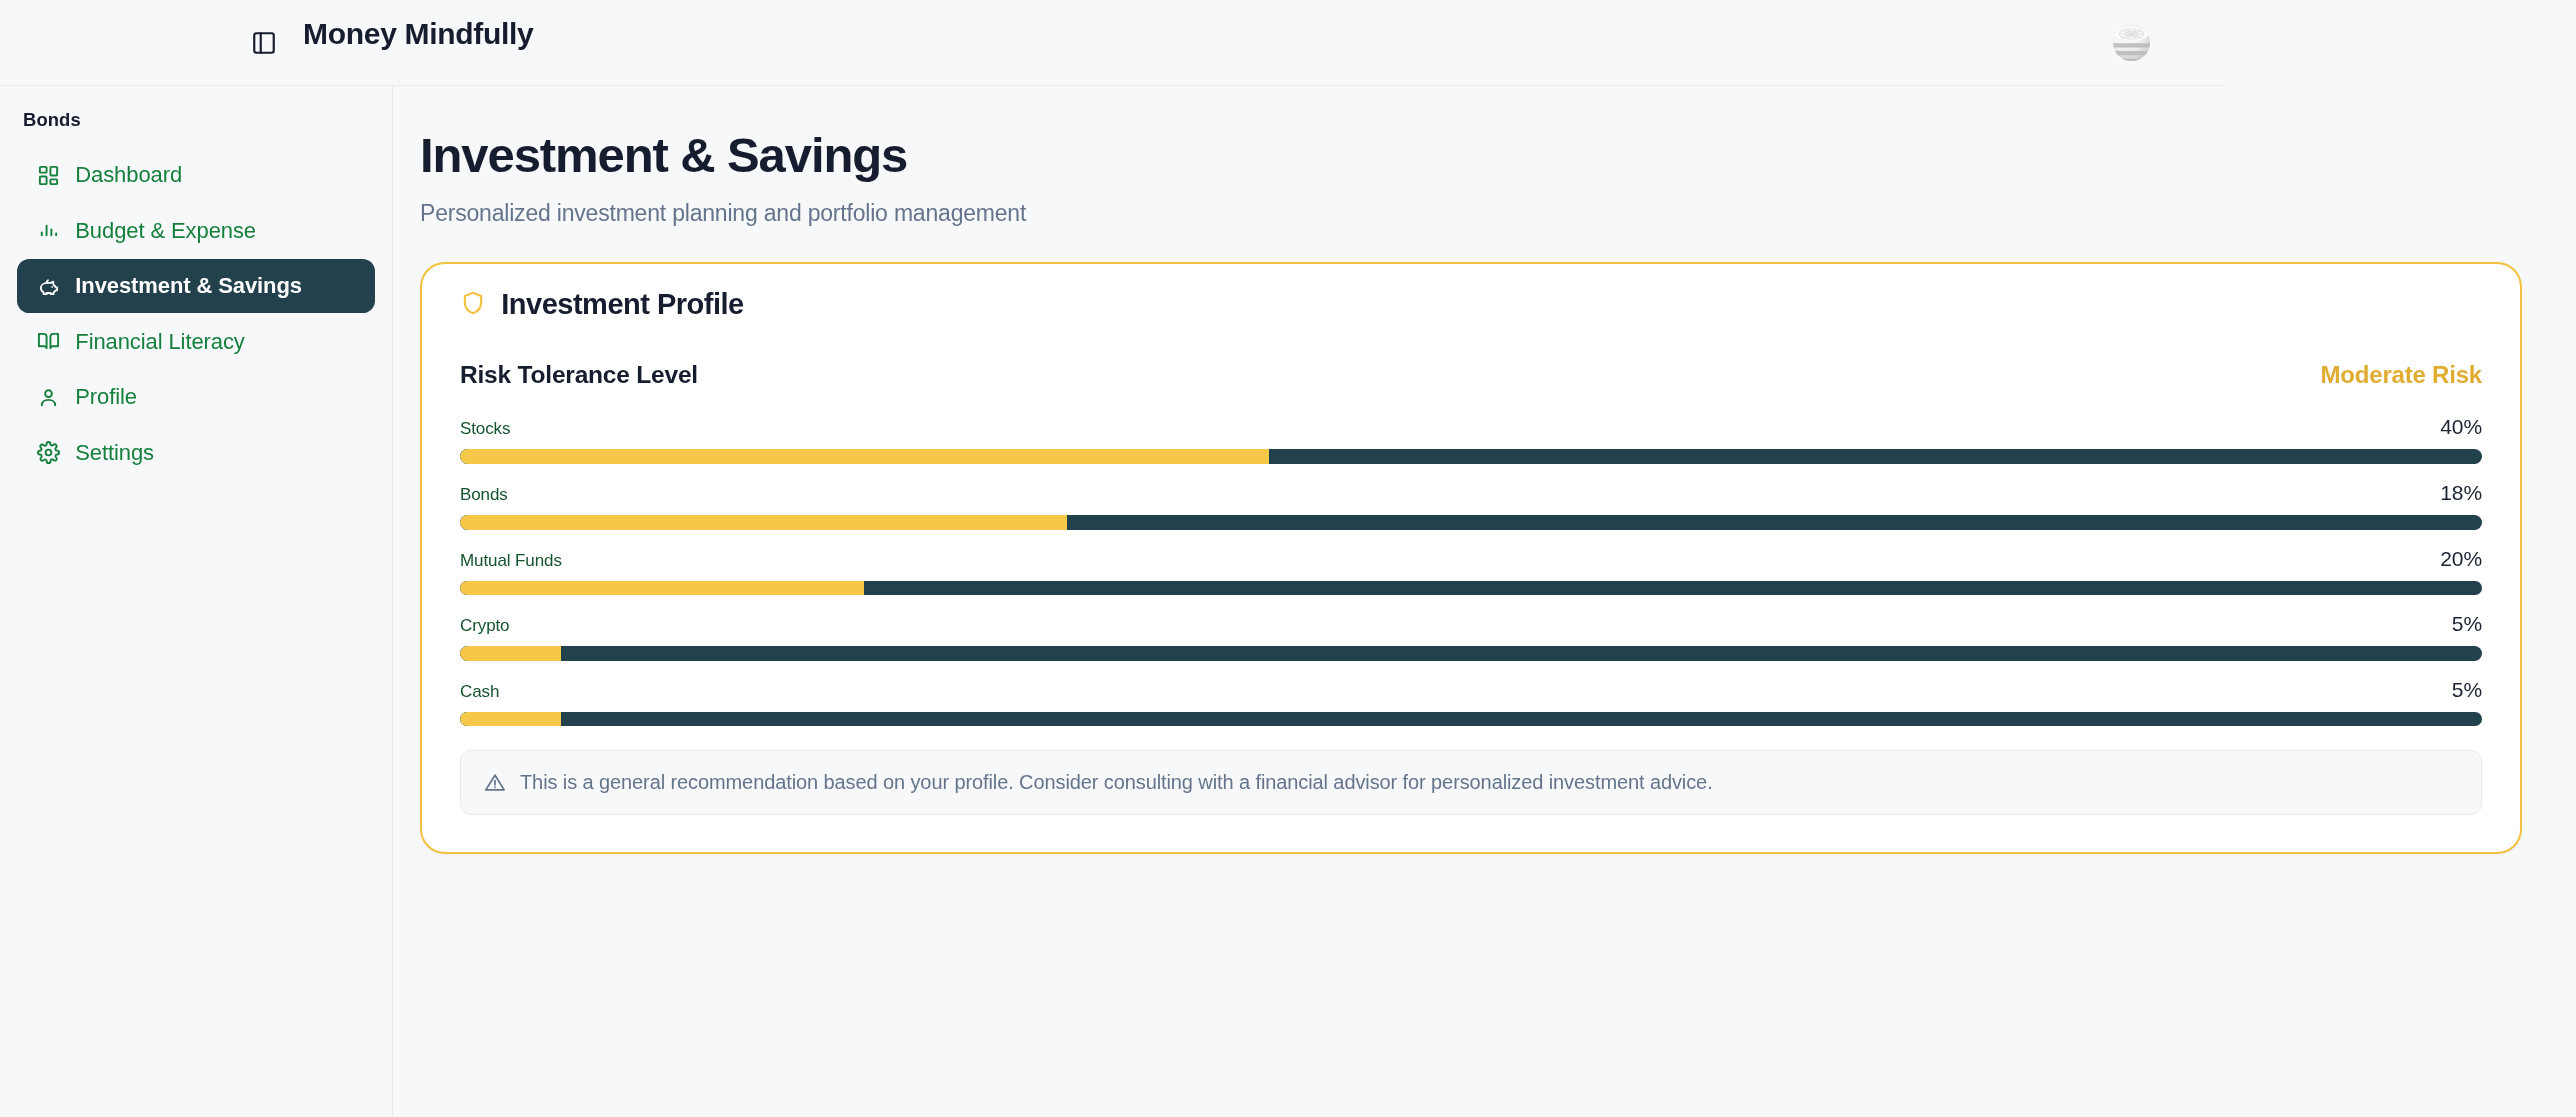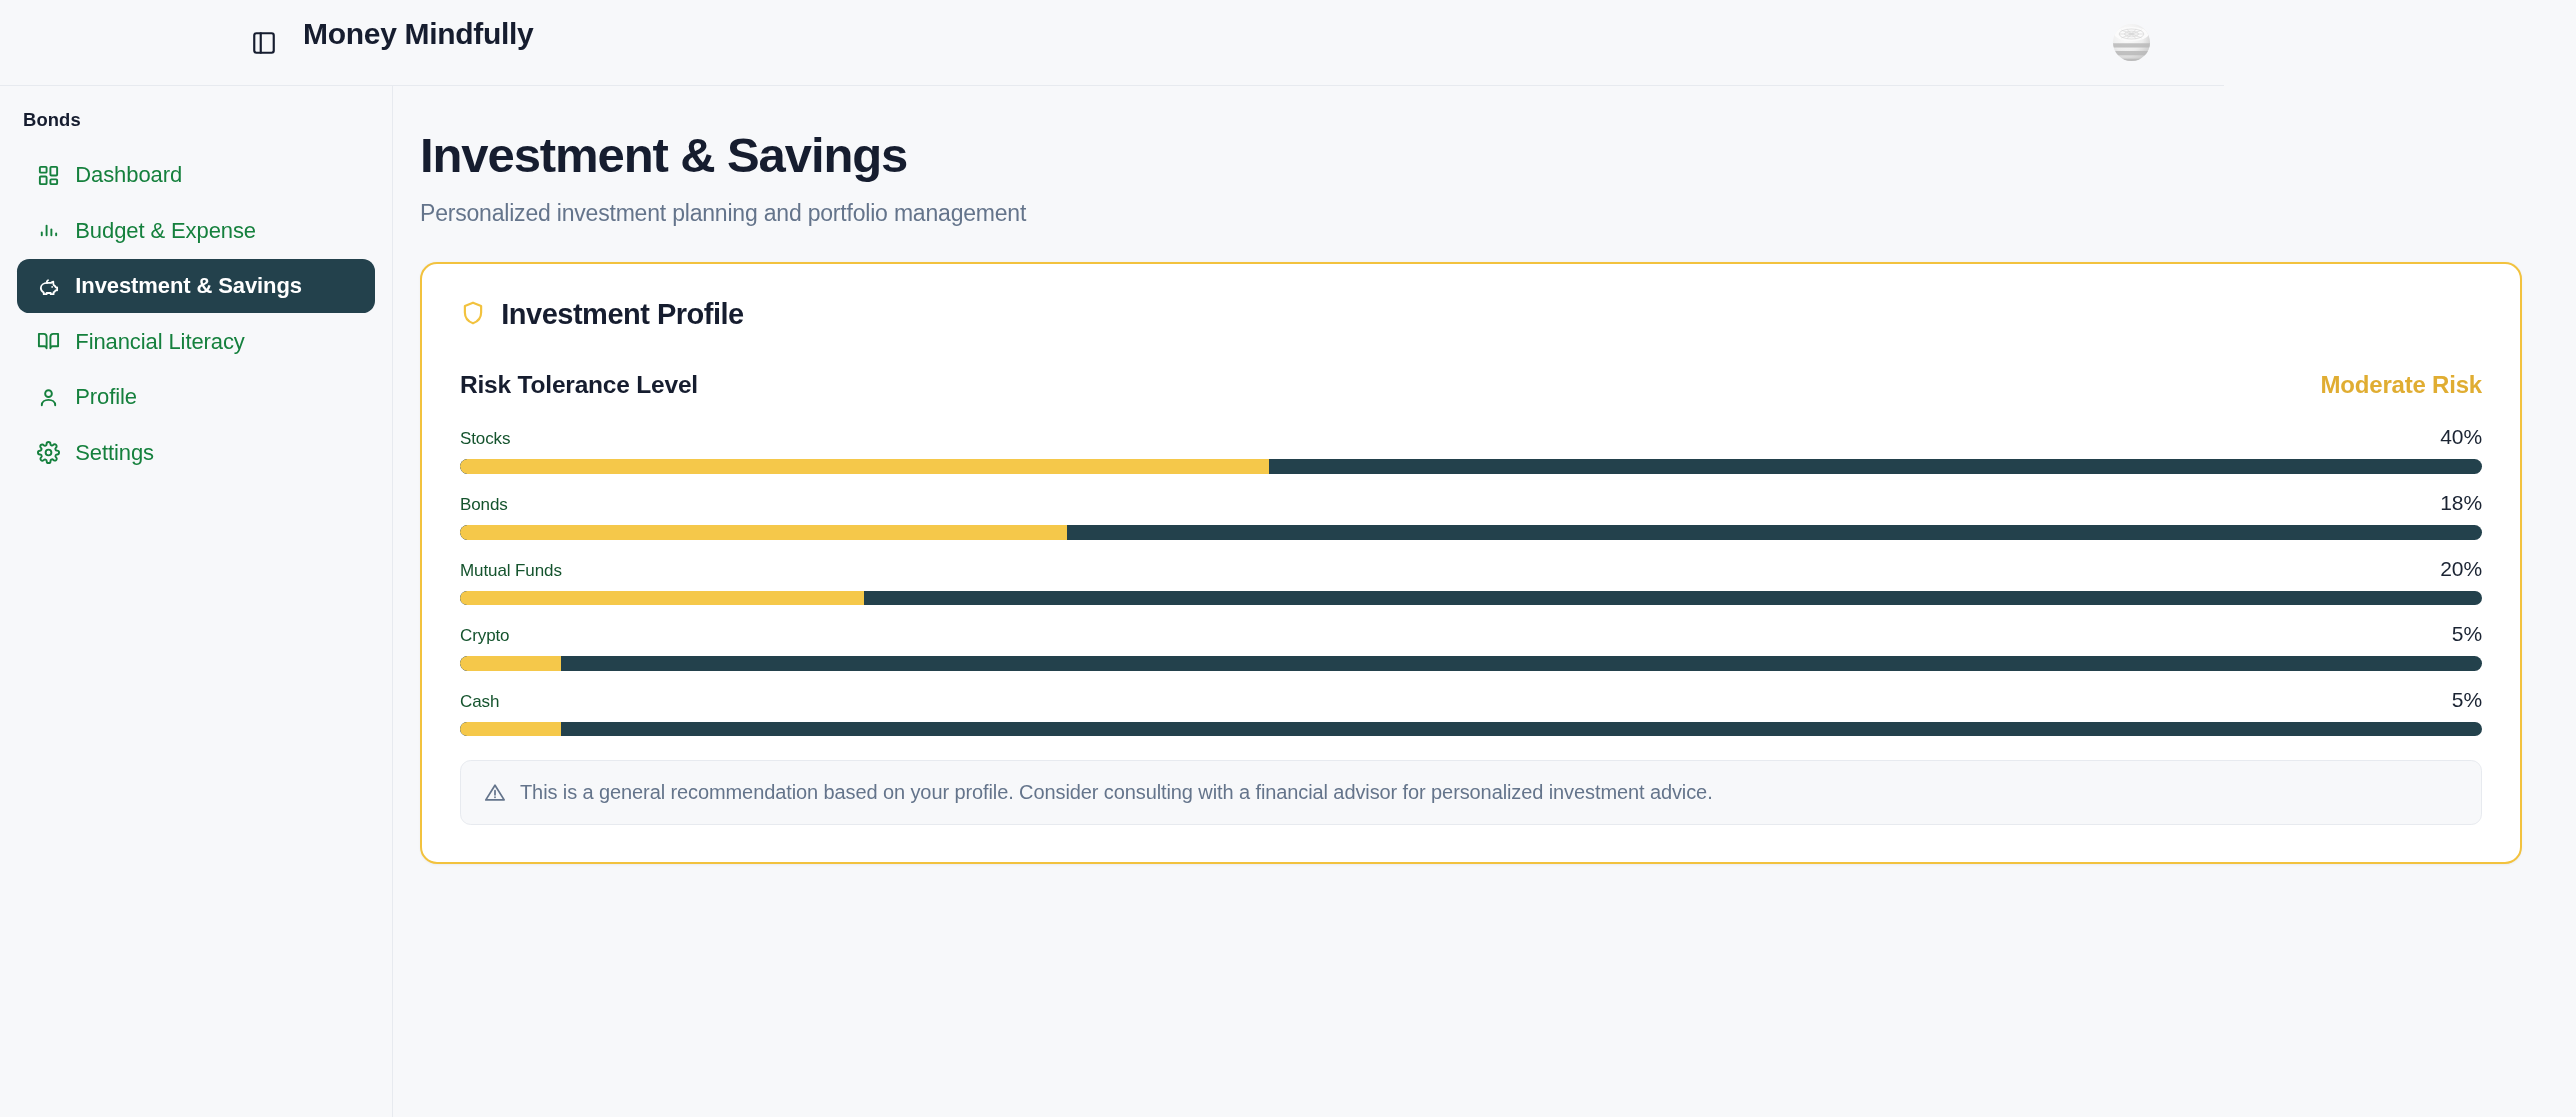--- a/index.html
+++ b/index.html
@@ -145,22 +145,22 @@
     color: #64748B;
     margin-top: 19px;
     letter-spacing: -0.2px;
   }
 
   
   .card {
     margin-top: 35px;
     background: #FFFFFF;
     border: 2.3px solid #F2C23E;
-    border-radius: 17px;
-    padding: 34px 38px 37px 38px;
+    border-radius: 25px;
+    padding: 24px 38px 37px 38px;
     box-shadow: 0 0.8px 2.3px rgba(16,24,40,0.05);
   }
 
   .card-head {
     display: flex;
     align-items: center;
     gap: 15.3px;
   }
 
   .card-title {

